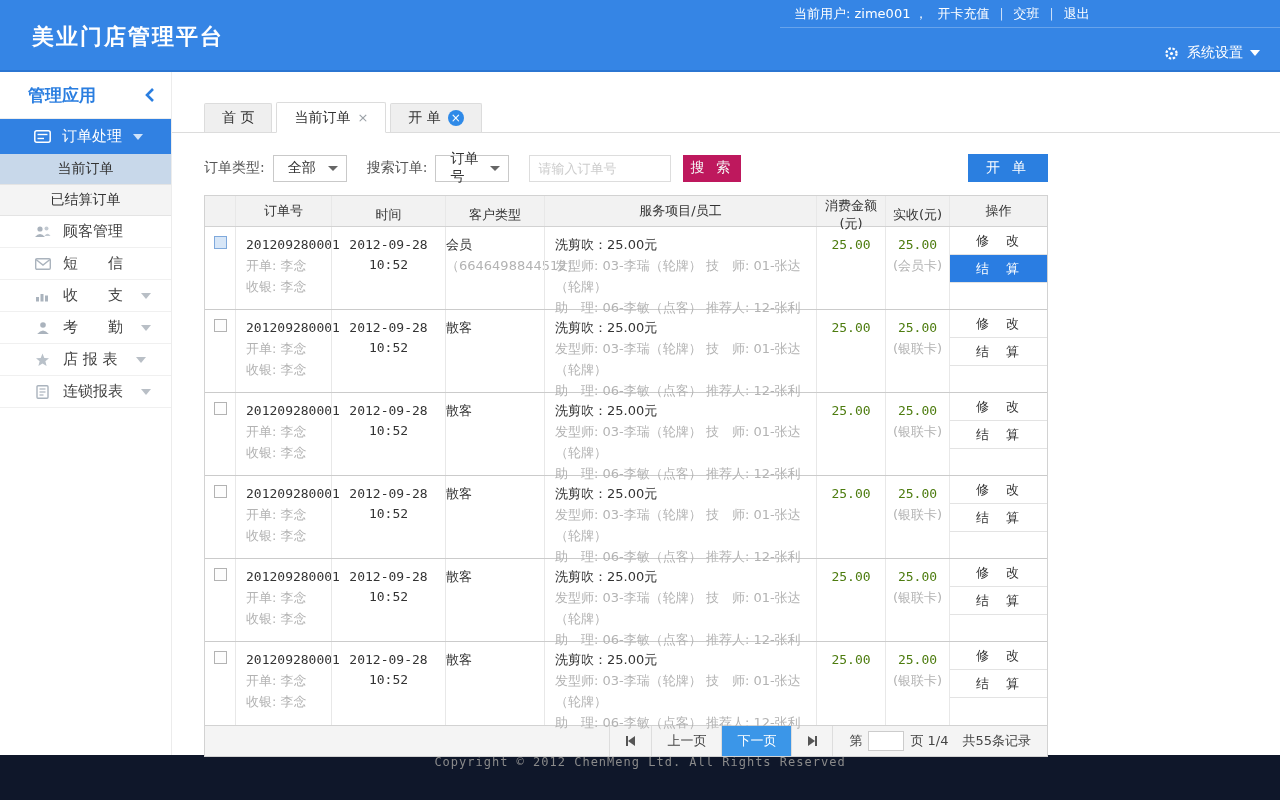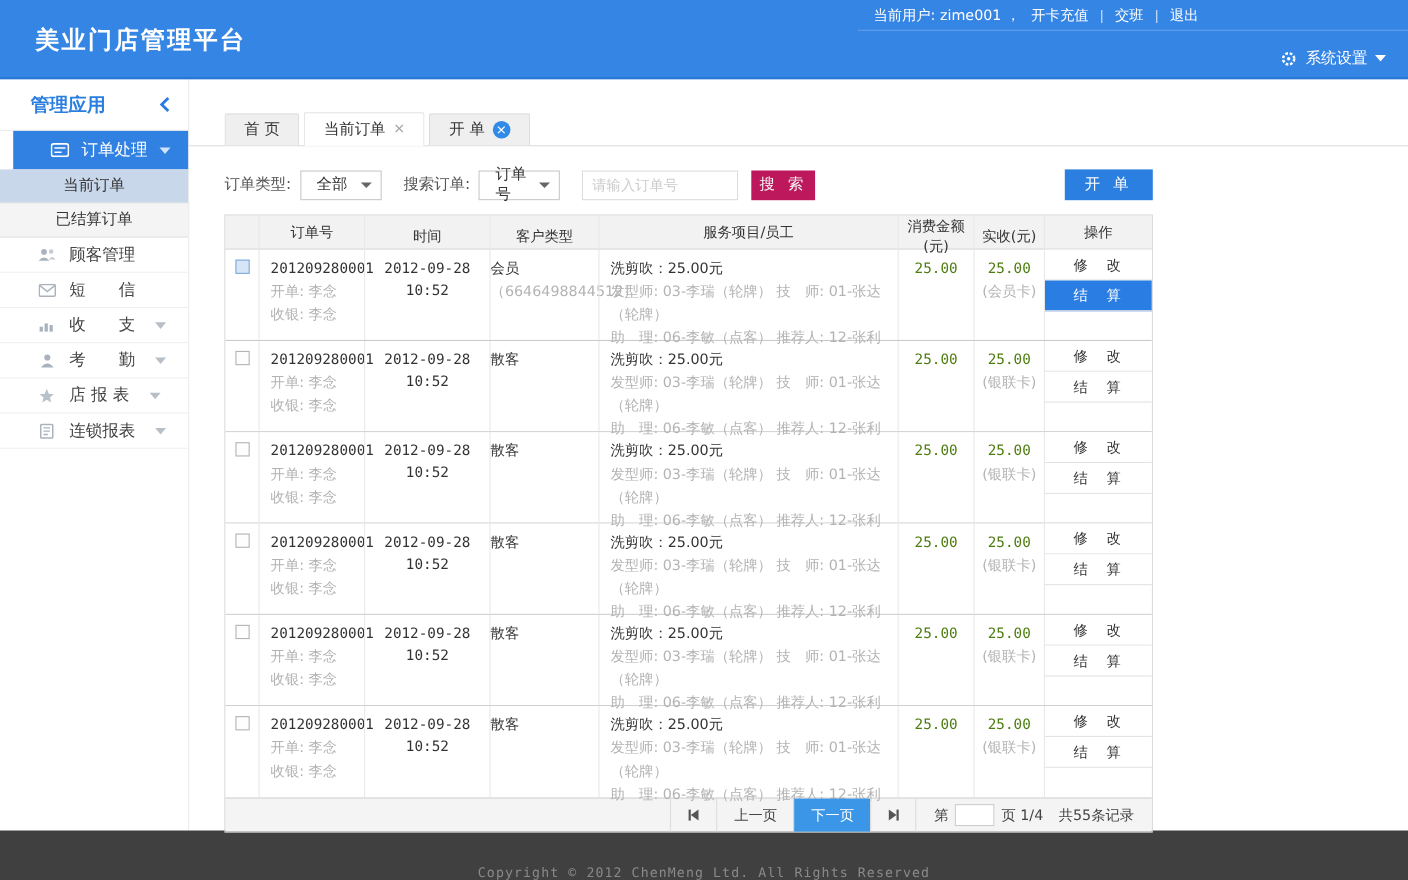--- a/index.html
+++ b/index.html
@@ -16,21 +16,21 @@
   .settings { position:absolute; right:20px; bottom:8px; color:#fff; font-size:14px; display:flex; align-items:center; gap:7px; cursor:pointer; }
   .caret-down { width:0; height:0; border-left:5px solid transparent; border-right:5px solid transparent; border-top:6px solid currentColor; display:inline-block; }
 
   
   .middle { flex:1; display:flex; min-height:0; }
 
   
   .sidebar { width:172px; flex:0 0 172px; background:#fff; border-right:1px solid #ececec; }
   .sidebar-title { height:47px; display:flex; align-items:center; justify-content:space-between; padding:0 16px 0 28px;
                    color:#2a7ee0; font-size:17px; font-weight:bold; border-bottom:1px solid #ededed; }
-  .nav-active { height:35px; background:#3181e2; color:#fff; display:flex; align-items:center; padding-left:34px; gap:11px; font-size:15px; cursor:pointer;margin-left:12px; }
+  .nav-active { height:35px; background:#3181e2; color:#fff; display:flex; align-items:center; padding-left:34px; gap:11px; font-size:15px; cursor:pointer; }
   .nav-active .caret-down { color:#cfe3fa; }
   .sub-item { height:31px; display:flex; align-items:center; justify-content:center; font-size:14px; color:#333;
               background:#f4f4f4; border-bottom:1px solid #e4e4e4; cursor:pointer; }
   .sub-item.selected { background:#c8d8ea; }
   .nav-item { height:32px; display:flex; align-items:center; padding-left:34px; gap:12px; color:#444; font-size:15px;
               border-bottom:1px solid #f0f0f0; cursor:pointer; }
   .nav-item .caret-down { color:#b9bfc6; margin-left:6px; }
   .nav-icon { width:17px; height:17px; display:inline-flex; align-items:center; justify-content:center; flex:0 0 17px; }
 
   
@@ -97,21 +97,21 @@
   .pg-txt { width:70px; }
   .pg-txt.primary { background:#3b96e8; color:#fff; }
   .tri-l { width:0; height:0; border-top:5px solid transparent; border-bottom:5px solid transparent; border-right:7px solid #555; }
   .tri-r { width:0; height:0; border-top:5px solid transparent; border-bottom:5px solid transparent; border-left:7px solid #555; }
   .bar-v { width:2px; height:10px; background:#555; }
   .pg-jump { display:flex; align-items:center; gap:6px; margin:0 14px 0 16px; }
   .pg-input { width:36px; height:20px; border:1px solid #ccc; background:#fff; }
   .pg-total { margin-right:16px; }
 
   
-  .footer { flex:0 0 45px; background:#404040; display:flex; align-items:flex-end; justify-content:center;
+  .footer { flex:0 0 45px; background:#0f172a; display:flex; align-items:flex-start; justify-content:center;
             color:#8a8a8a; font-size:12px; font-family:"DejaVu Sans Mono","Liberation Mono",monospace; letter-spacing:1px; }
   svg { display:block; }
 </style>
 </head>
 <body>
 
 <div class="page">
 
   <div class="header">
     <div class="header-top">

